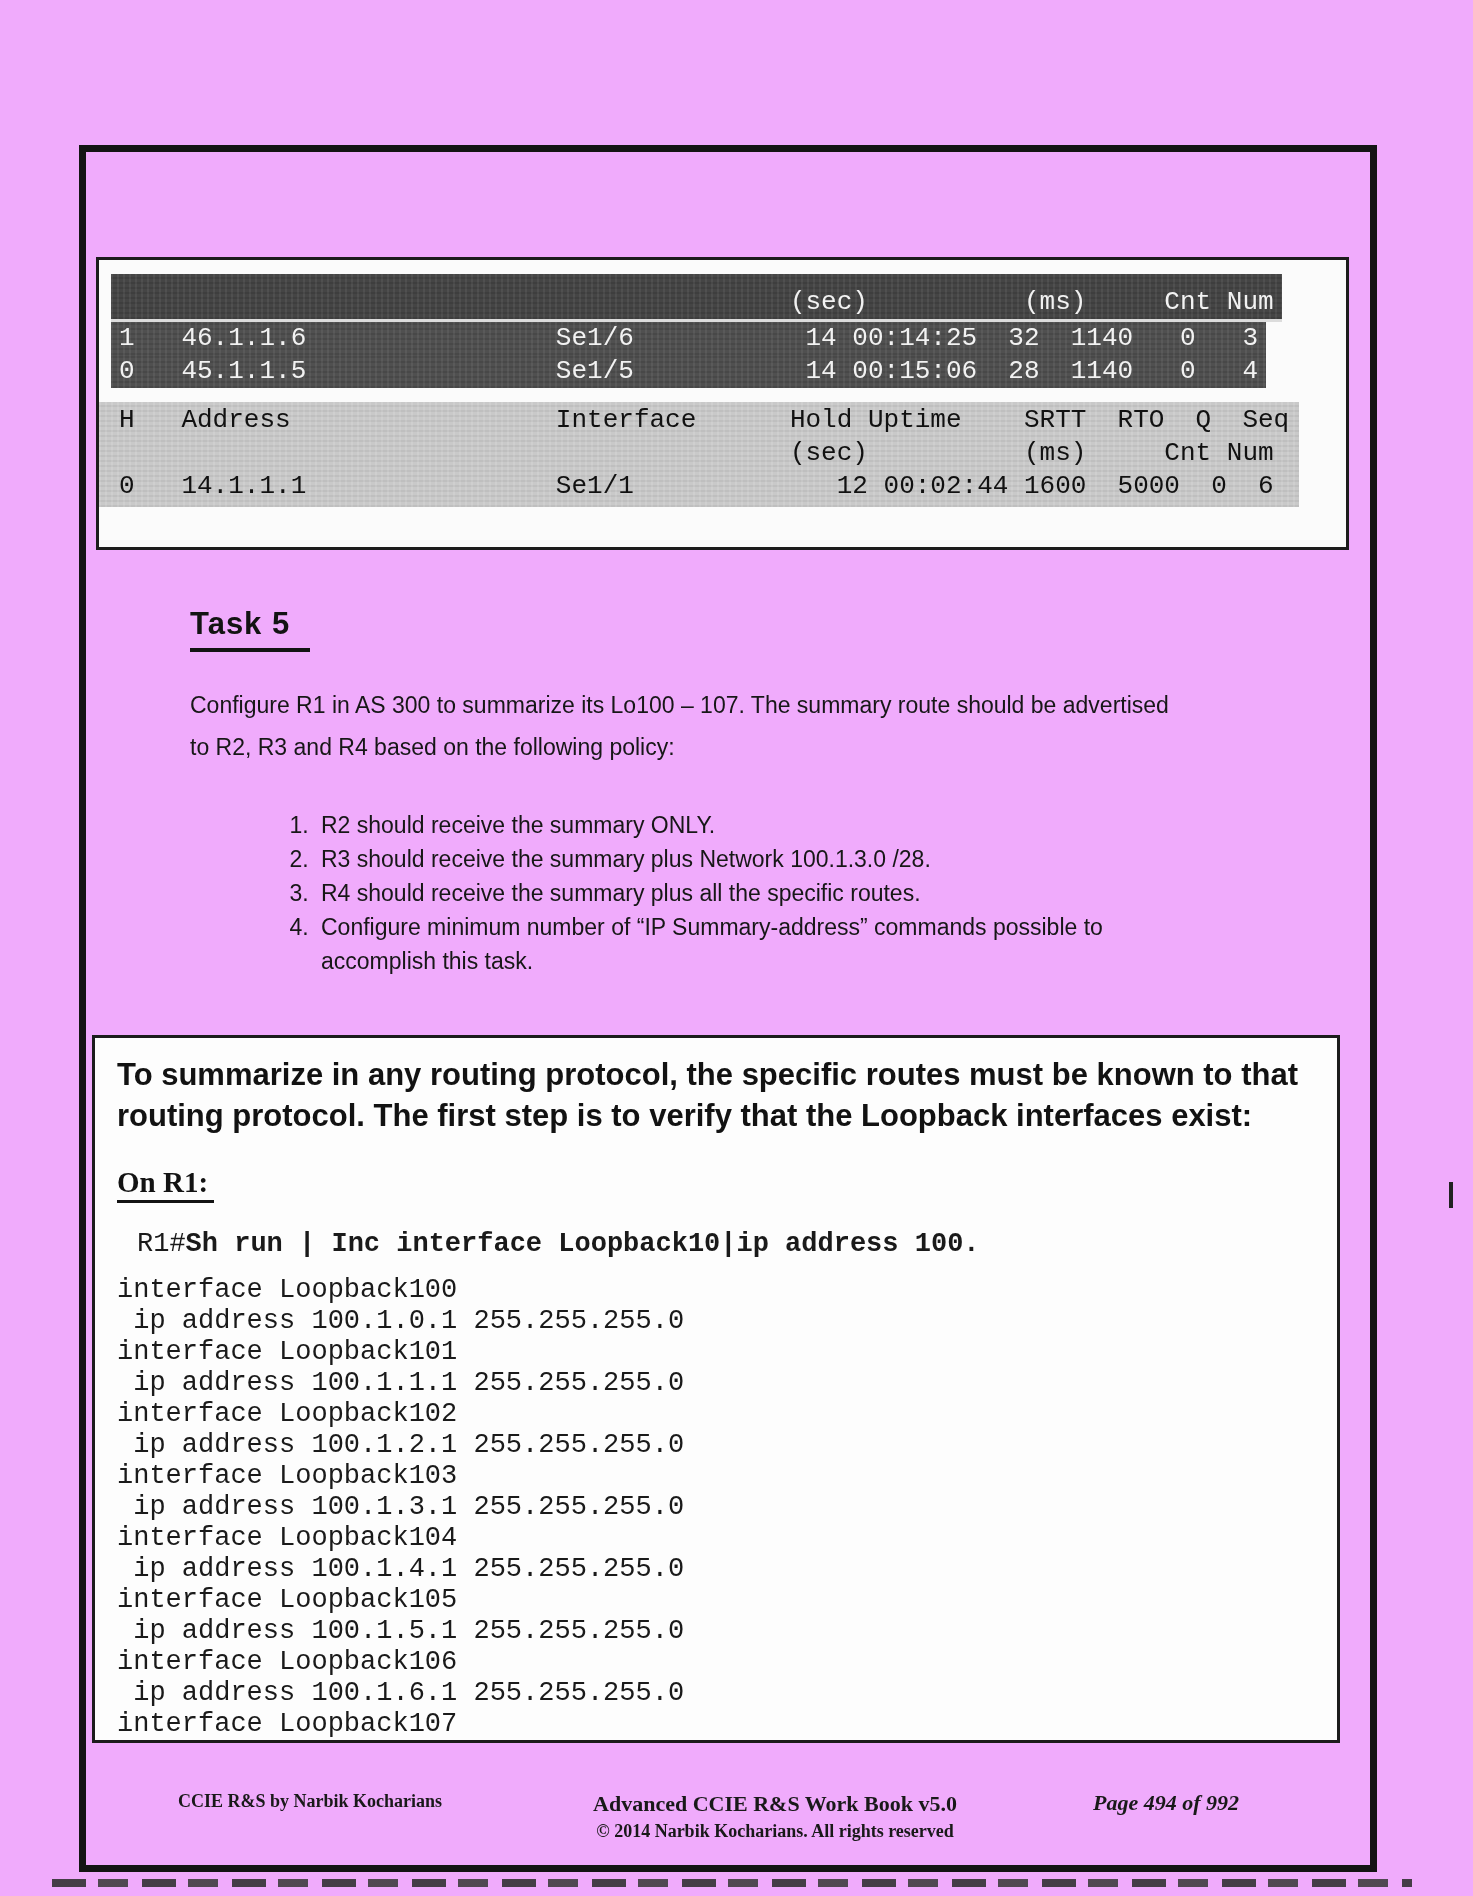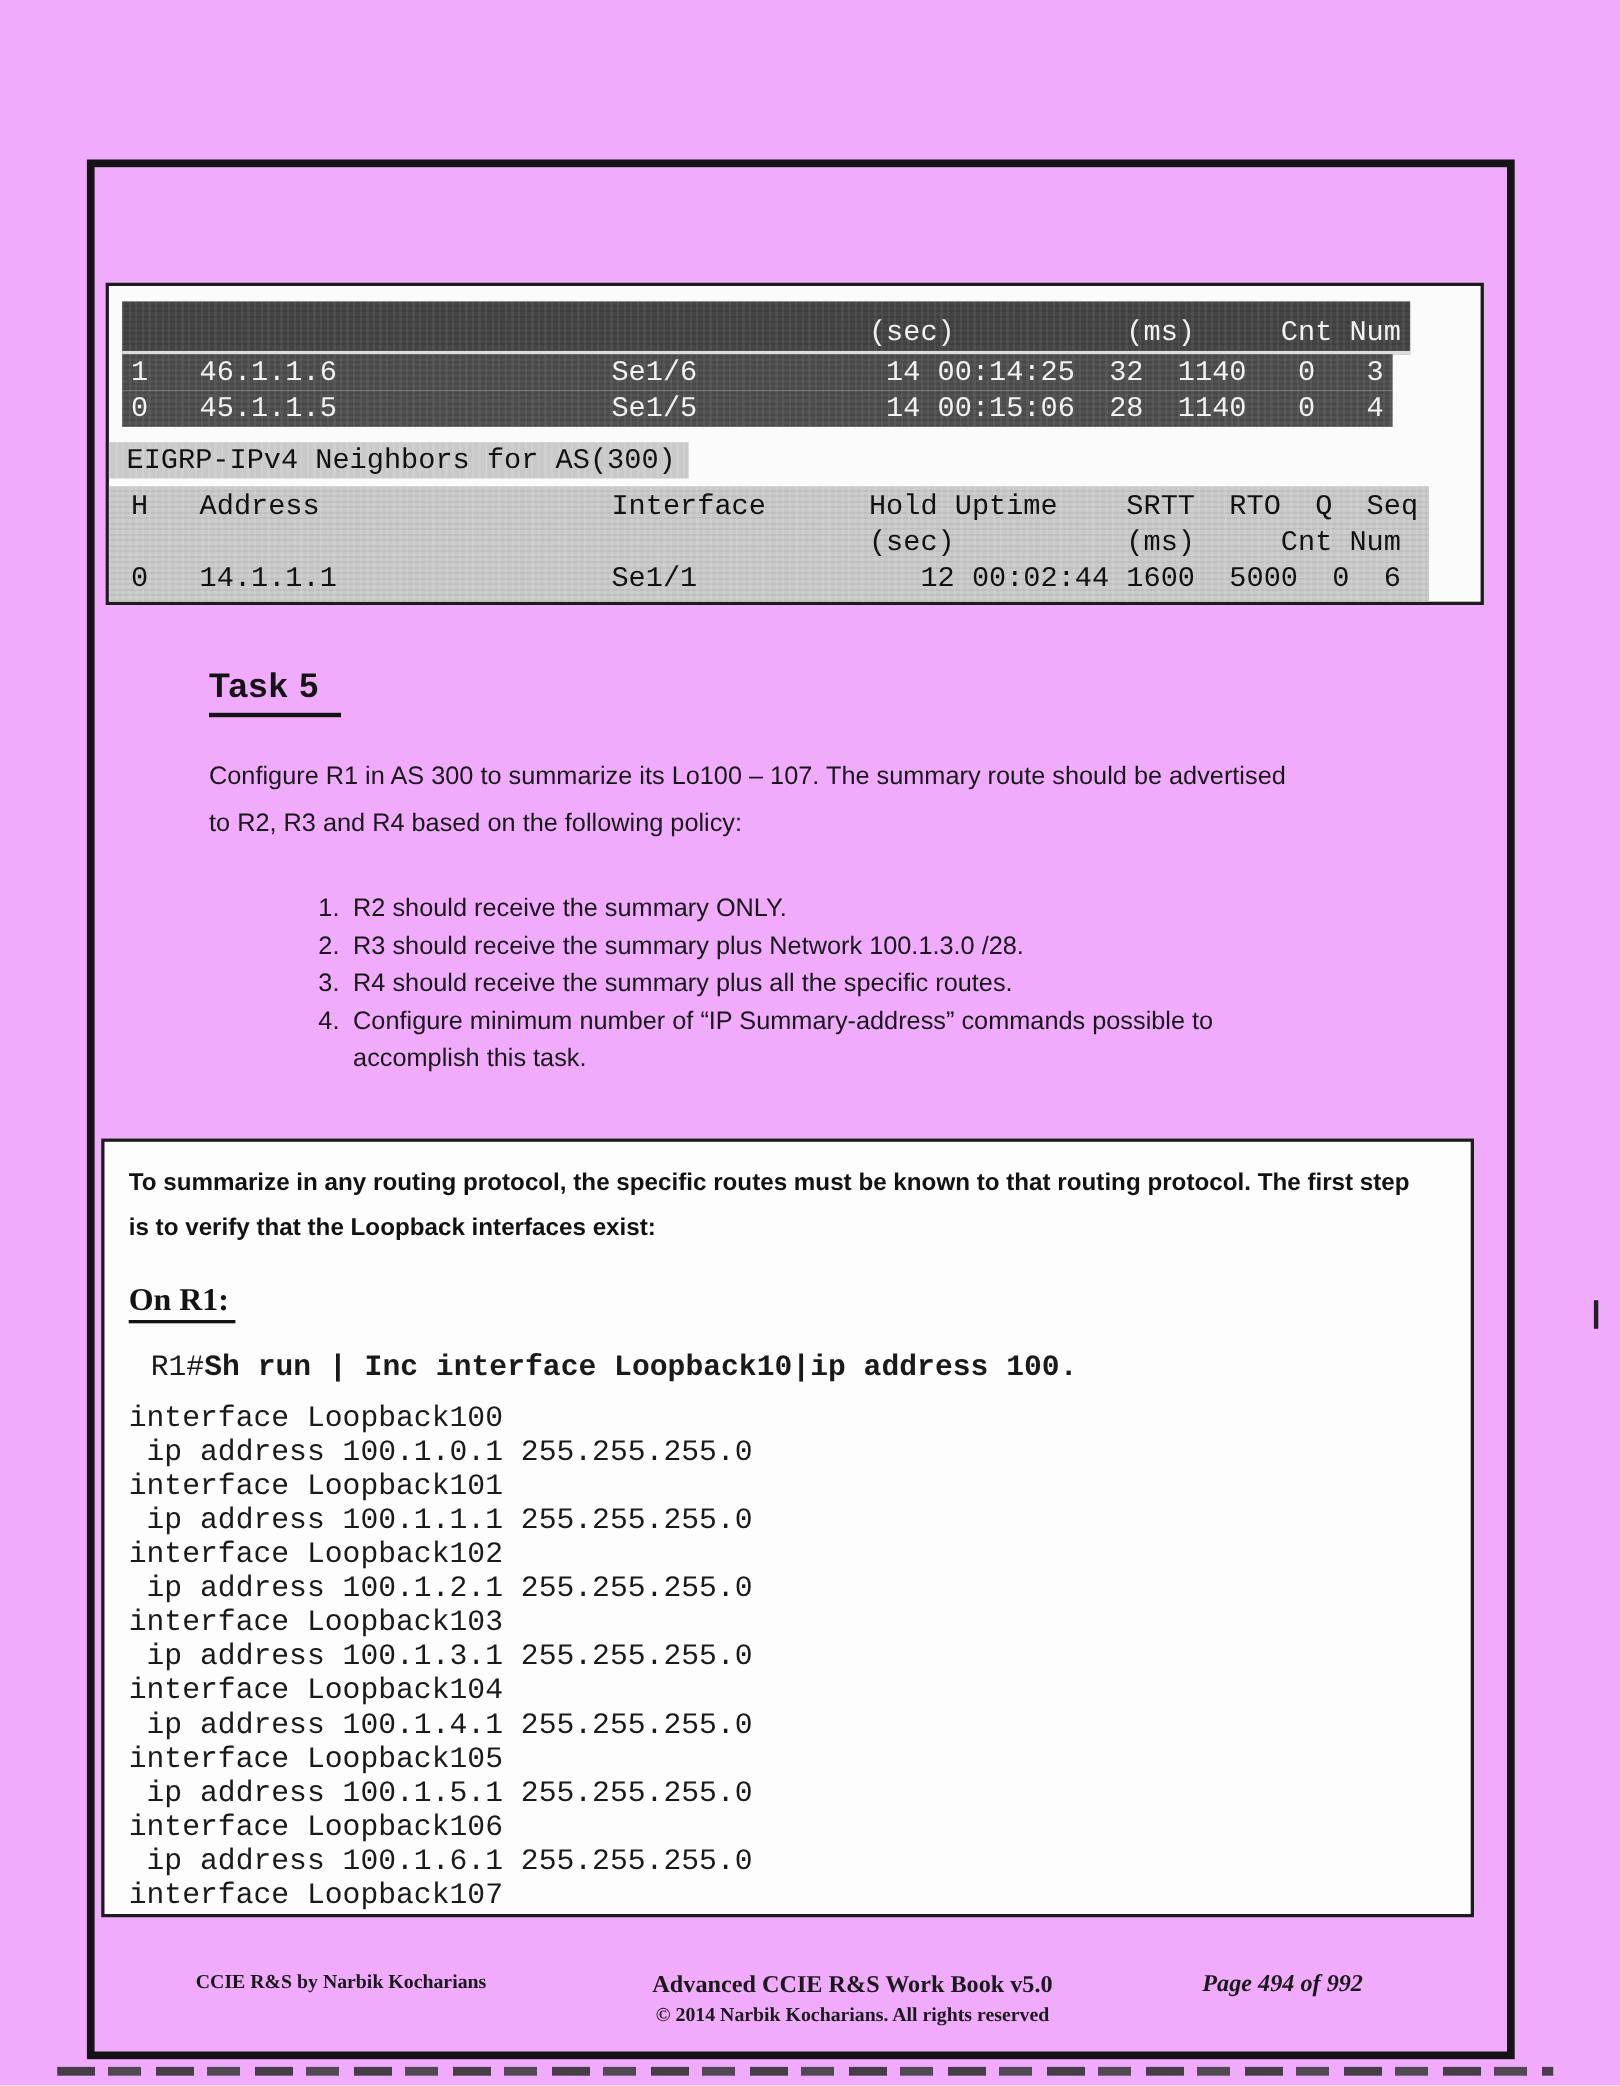--- a/index.html
+++ b/index.html
@@ -54,21 +54,21 @@
     position:absolute; left:260px; top:791px; width:830px; margin:17px; padding:0 0 0 38px;
     font-size:23px; line-height:34px; color:#171717;
   }
   .task-list li { margin:0; padding-left:6px; }
 
   
   .solution-box {
     position:absolute; left:92px; top:1035px; width:1248px; height:708px;
     border:3px solid #1c1c1c; box-sizing:border-box; padding:16px 22px; background:#fdfdfd;
   }
-  .note { margin:0; width:1185px; font-weight:700; font-size:22px; line-height:41px; color:#121212; }
+  .note { margin:0; width:1185px; font-weight:700; font-size:31px; line-height:41px; color:#121212; }
   .onr1 { margin-top:30px; }
   .onr1 span {
     font-family:"Liberation Serif", serif; font-weight:700; font-size:29px; color:#131313;
     border-bottom:3px solid #131313; padding:0 6px 2px 0;
   }
   .cmd { margin-top:30px; font-family:"Liberation Mono", monospace; font-size:27px; color:#1a1a1a; white-space:pre;margin-left:20px; }
   .cmd .cmdtext { font-weight:700; }
   .listing {
     margin:16px 0 0 0; font-family:"Liberation Mono", monospace;
     font-size:27px; line-height:31px; color:#1a1a1a; white-space:pre;
@@ -102,21 +102,20 @@
 <div class="page">
   <div class="page-border"></div>
 
   <div class="termbox1">
     <div class="t1 mono">
       <div class="t1line hdr">                                           (sec)          (ms)     Cnt Num</div>
       <div class="t1line">1   46.1.1.6                Se1/6           14 00:14:25  32  1140   0   3</div>
       <div class="t1line">0   45.1.1.5                Se1/5           14 00:15:06  28  1140   0   4</div>
     </div>
     <div class="t2 mono">
-      <div class="t2title">EIGRP-IPv4 Neighbors for AS(300)</div>
       <div class="t2body">
         <div class="t2line">H   Address                 Interface      Hold Uptime    SRTT  RTO  Q  Seq</div>
         <div class="t2line">                                           (sec)          (ms)     Cnt Num</div>
         <div class="t2line">0   14.1.1.1                Se1/1             12 00:02:44 1600  5000  0  6</div>
       </div>
     </div>
   </div>
 
   <h1 class="task-title">Task 5</h1>
   <p class="task-intro">Configure R1 in AS 300 to summarize its Lo100 – 107. The summary route should be advertised to R2, R3 and R4 based on the following policy:</p>

